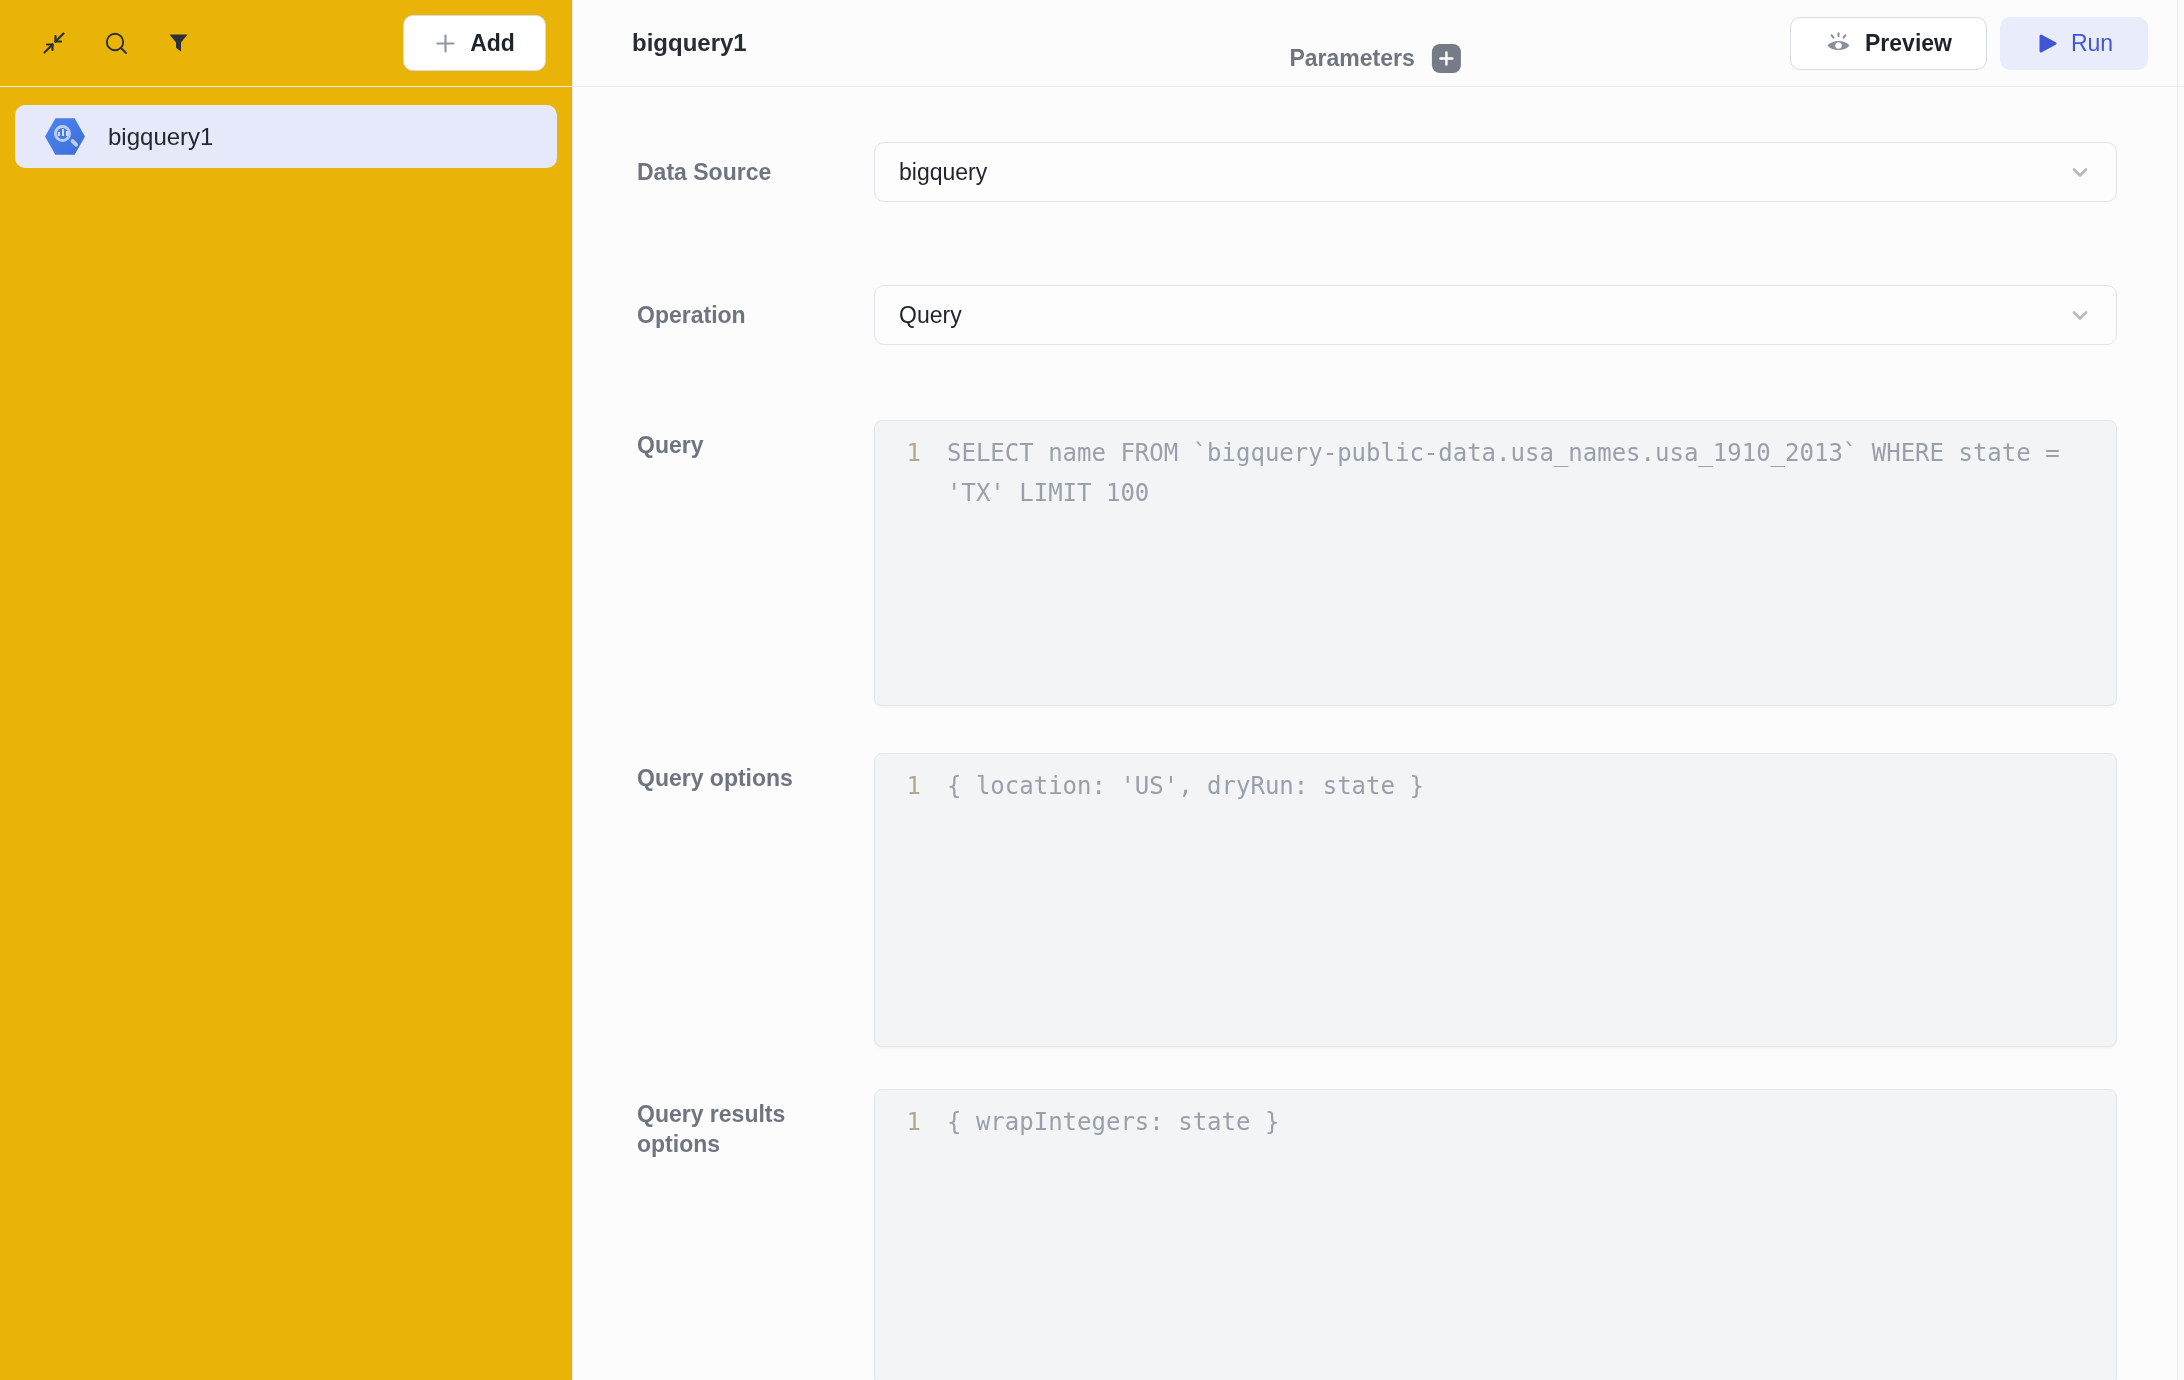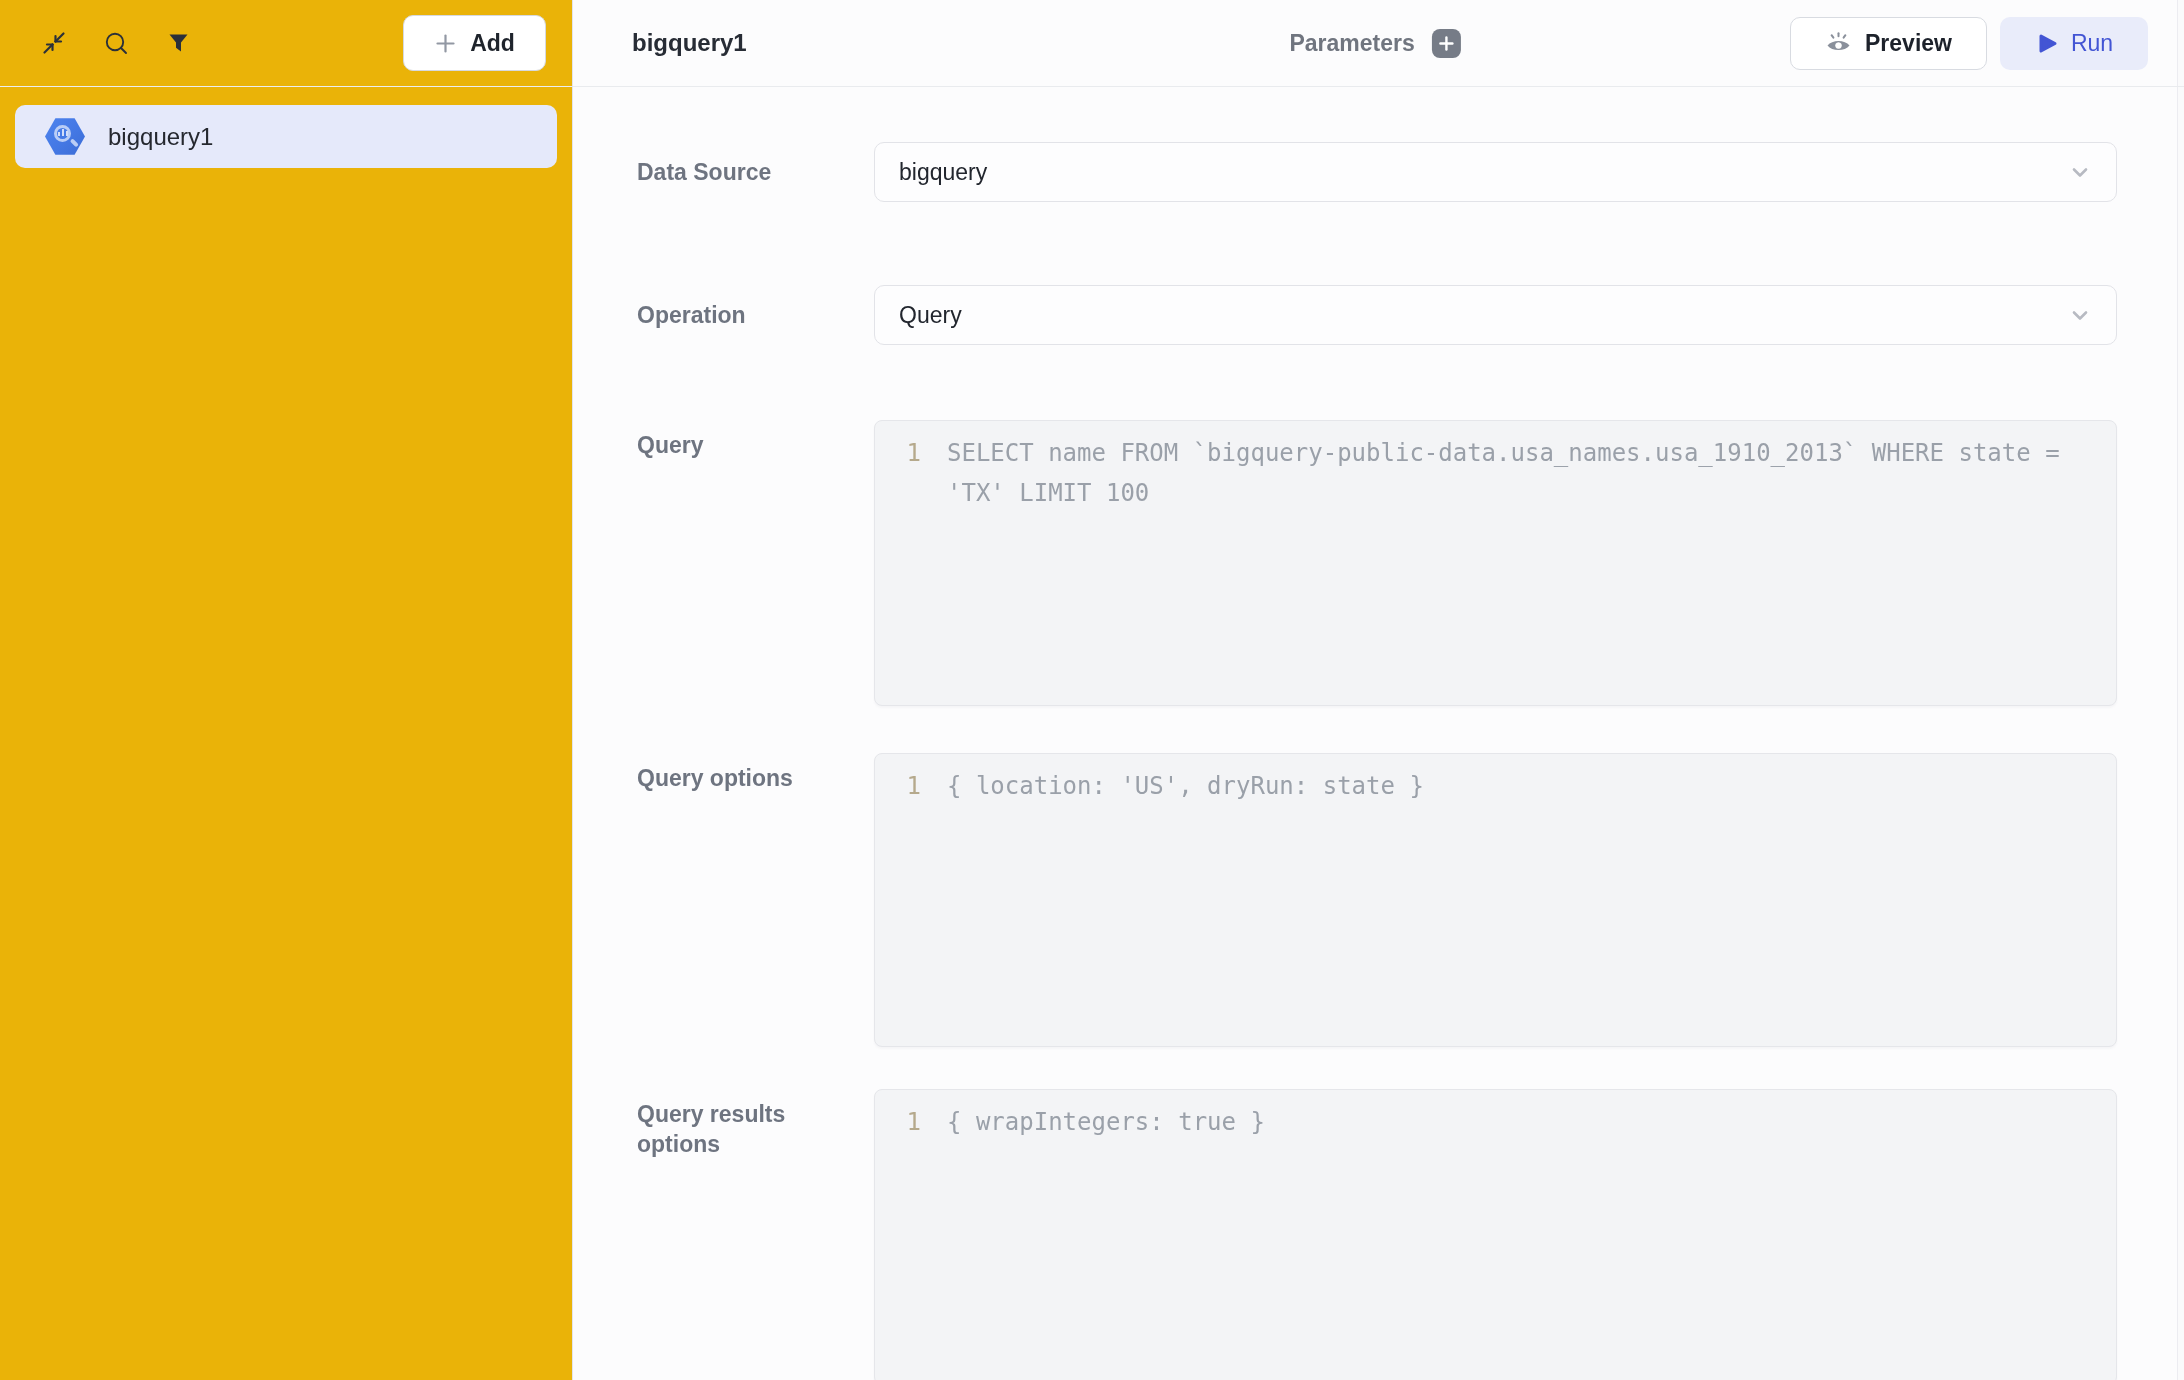--- a/index.html
+++ b/index.html
@@ -56,21 +56,21 @@
   .main-gutter {
     position:absolute; top:0; right:0; width:7px; height:100%;
     background:#fafafb; border-left:1px solid #ececf1;
   }
   .main-header {
     height:87px; border-bottom:1px solid #e9ebee;
     display:flex; align-items:center; padding:0 36px 0 59px; position:relative;
   }
   .main-title { font-size:24px; font-weight:700; color:#272c35; }
   .params-group {
-    position:absolute; left:50%; top:0; height:87px; transform:translateX(-52%);
+    position:absolute; left:50%; top:15px; height:87px; transform:translateX(-52%);
     display:flex; align-items:center; gap:17px;
   }
   .params-label { font-size:23px; font-weight:700; color:#70757f; }
   .params-add {
     width:29px; height:29px; border-radius:8px; background:#767c87;
     display:flex; align-items:center; justify-content:center; cursor:pointer;
   }
   .header-actions { margin-left:auto; display:flex; align-items:flex-start; gap:13px; }
   .preview-btn {
     width:197px; height:53px; background:#ffffff;
@@ -259,19 +259,19 @@
           <span class="code-text">{ location: 'US', dryRun: state }</span>
         </div>
       </div>
     </div>
 
     <div class="form-row top">
       <div class="form-label">Query results options</div>
       <div class="form-field">
         <div class="code-editor h3">
           <span class="gutter">1</span>
-          <span class="code-text">{ wrapIntegers: true }</span>
+          <span class="code-text">{ wrapIntegers: state }</span>
         </div>
       </div>
     </div>
 
   </div>
 </section>
 
 </body></html>

